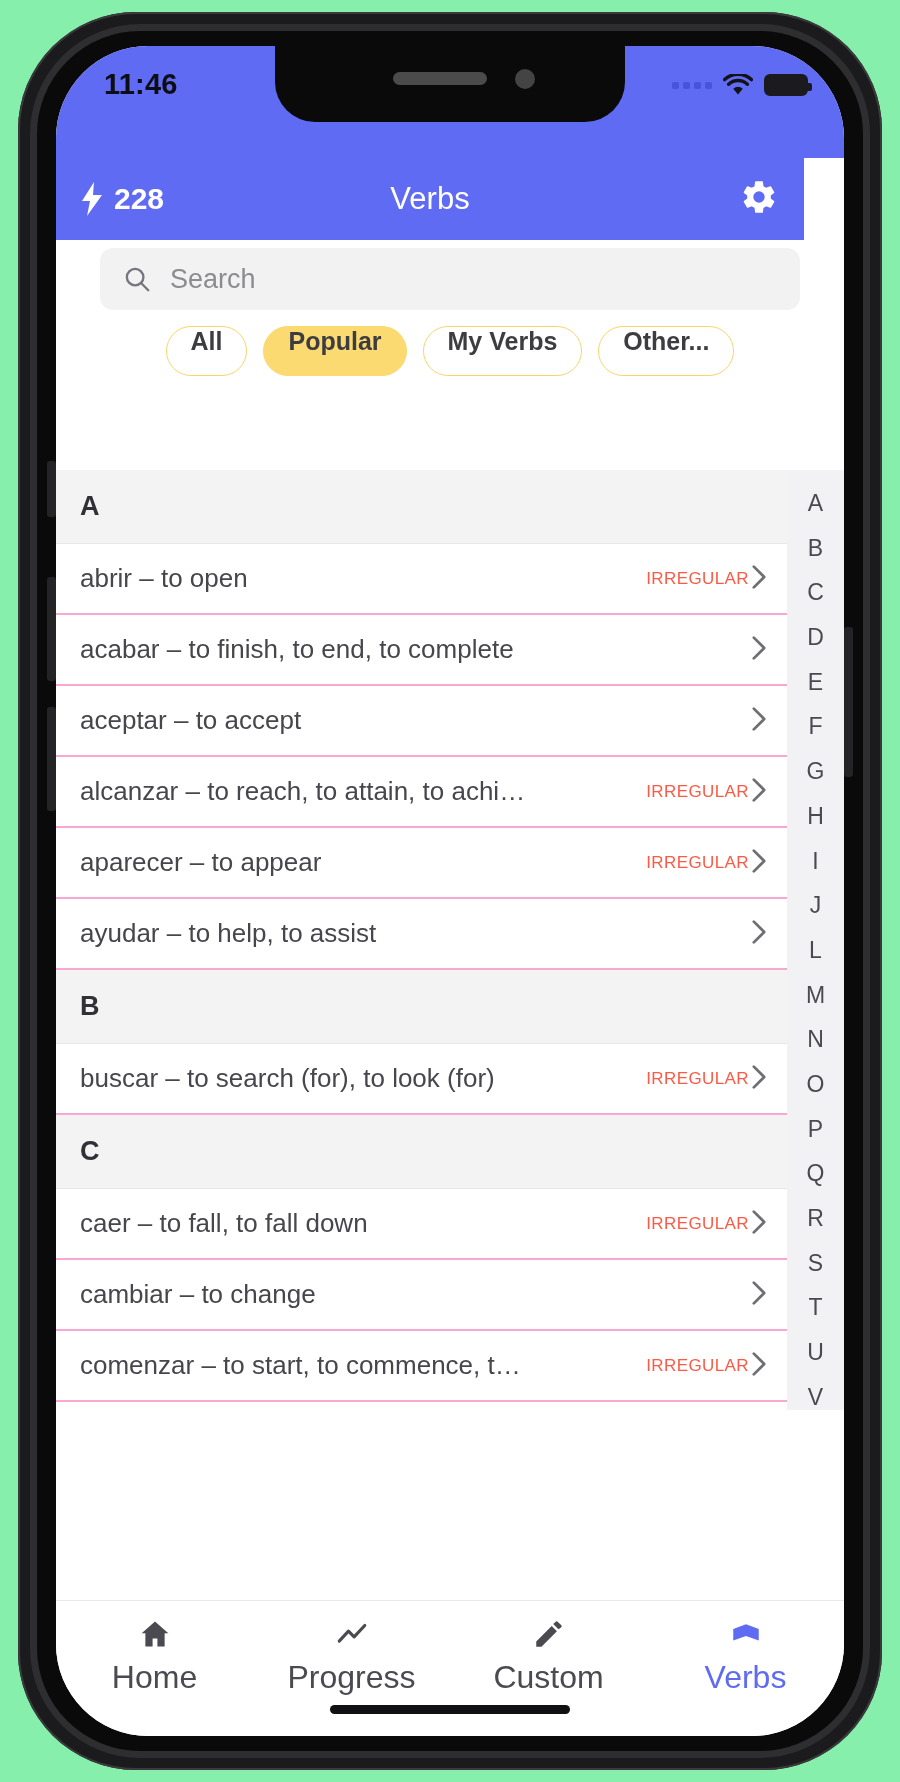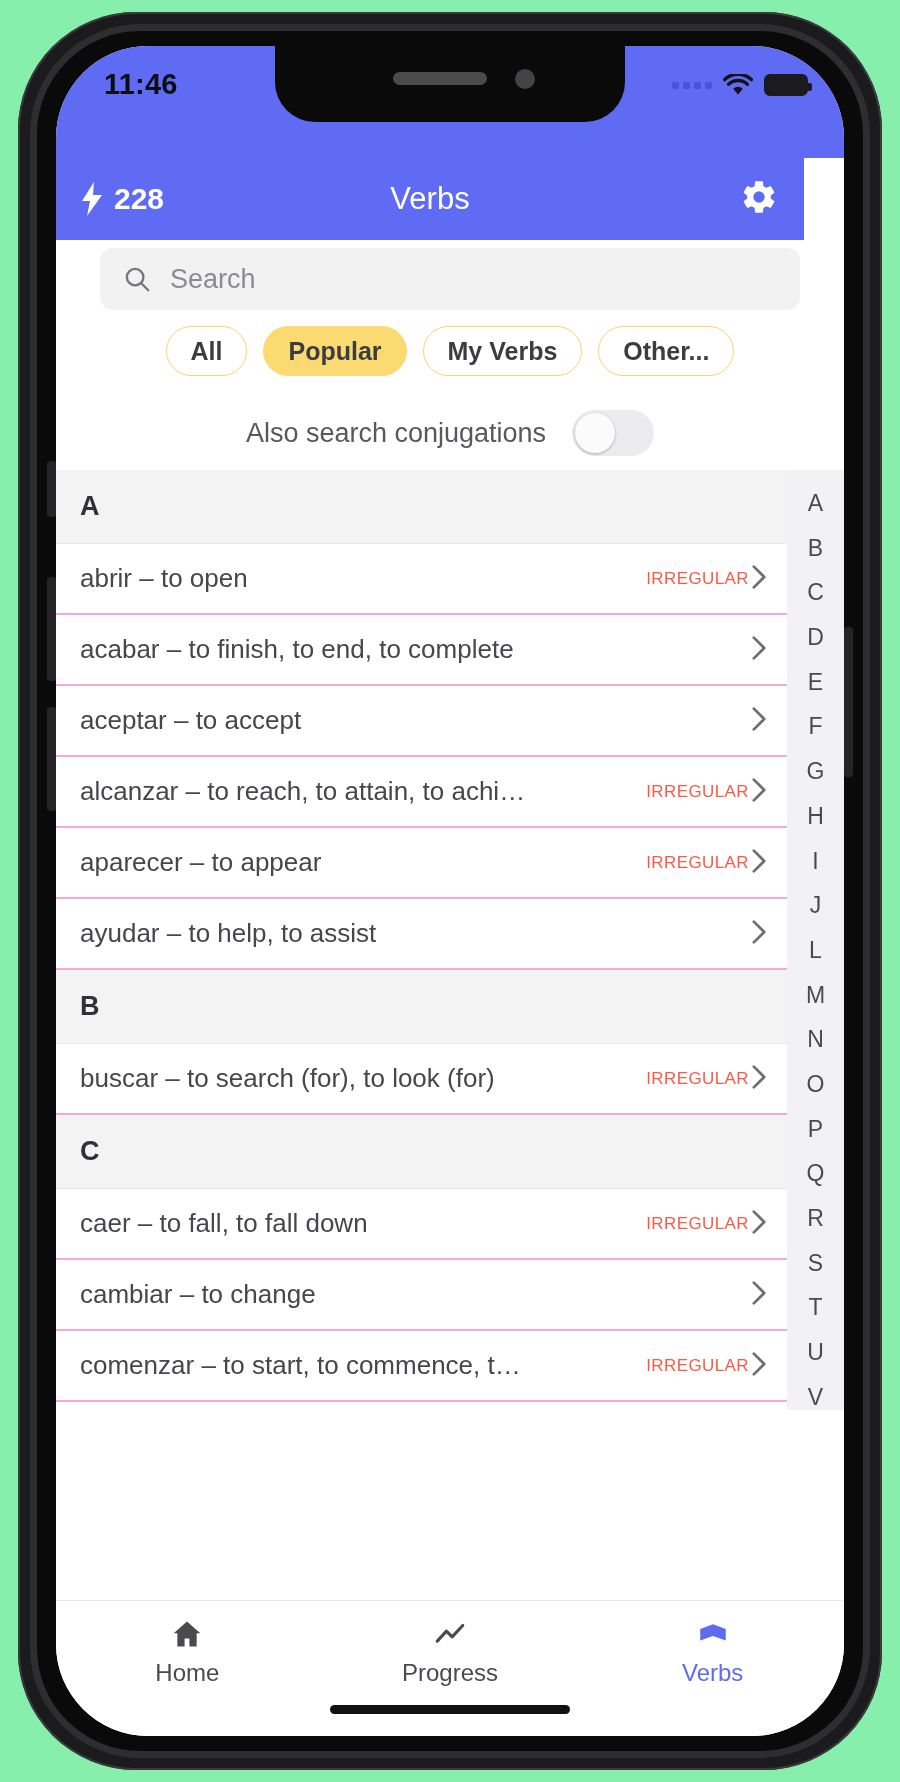--- a/index.html
+++ b/index.html
@@ -144,21 +144,21 @@
   .chips {
     position: absolute; left: 0; top: 280px;
     width: 788px;
     display: flex; justify-content: center; gap: 16px;
   }
   .chip {
     height: 50px; padding: 0 24px;
     border-radius: 26px;
     border: 1.6px solid #f6d66b;
     background: #ffffff;
-    display: flex; align-items: center; justify-content: center;
+    display: flex; justify-content: center;
     font-size: 25px; color: #3c3c41; font-weight: 600;
     white-space: nowrap;
   }
   .chip.active {
     background: #fada71; border-color: #fada71; color: #3c3c41;
   }
 
   
   .toggle-row {
     position: absolute; left: 0; top: 350px;
@@ -236,21 +236,21 @@
     border-top: 1px solid #eaeaec;
     display: flex; align-items: flex-start;
     padding-top: 16px;
   }
   .tab {
     flex: 1 1 0;
     display: flex; flex-direction: column; align-items: center; gap: 8px;
     color: #4a4a50;
   }
   .tab.active { color: #5e6bf2; }
-  .tab-label { font-size: 24px; }
+  .tab-label { font-size: 32px; }
   .home-indicator {
     position: absolute; bottom: 22px; left: 50%;
     transform: translateX(-50%);
     width: 240px; height: 9px; border-radius: 5px;
     background: #111114;
   }
 </style>
 </head>
 <body>
 
@@ -320,26 +320,20 @@
           <span>Popular</span>
         </div>
       <div class="chip">
           <span>My Verbs</span>
         </div>
       <div class="chip">
           <span>Other...</span>
         </div>
     </div>
 
-    <div class="toggle-row">
-      <span class="toggle-label">Also search conjugations</span>
-      <span class="switch">
-        <span class="knob"></span>
-      </span>
-    </div>
 
     <div class="list-area">
       <div class="list-col" id="list-col">
           <div class="section-head">A</div>
           <div class="row">
             <span class="row-text">abrir – to open</span>
             <span class="row-tag">IRREGULAR</span>
             <span class="row-chev"><svg width="20" height="26" viewBox="0 0 12 20">
                 <path d="M2 2 L10 10 L2 18" stroke="#6e6e75" stroke-width="2.1" fill="none" stroke-linecap="round" stroke-linejoin="round"></path>
               </svg></span>
@@ -441,20 +435,26 @@
           <path fill="currentColor" d="M12 3.2 2.6 11.4h2.6v9.4h5.1v-5.7h3.4v5.7h5.1v-9.4h2.6Z"></path>
         </svg>
         <span class="tab-label">Home</span>
       </div>
       <div class="tab">
         <svg width="34" height="34" viewBox="0 0 24 24">
           <path d="M3 17 L9.5 10 L13.5 14 L21 6" stroke="currentColor" stroke-width="2.2" fill="none" stroke-linecap="round" stroke-linejoin="round"></path>
         </svg>
         <span class="tab-label">Progress</span>
       </div>
+      <div class="tab">
+        <svg width="34" height="34" viewBox="0 0 24 24">
+          <path fill="currentColor" d="M3 17.3V21h3.7L17.6 10.1l-3.7-3.7Zm17.7-10a1 1 0 0 0 0-1.4l-2.6-2.6a1 1 0 0 0-1.4 0L15 5l3.7 3.7Z"></path>
+        </svg>
+        <span class="tab-label">Custom</span>
+      </div>
       <div class="tab active">
         <svg width="34" height="34" viewBox="0 0 24 24">
           <path fill="currentColor" d="M12 5.2 3 8.4v8.2l9-3.2 9 3.2V8.4Z"></path>
         </svg>
         <span class="tab-label">Verbs</span>
       </div>
     </div>
 
     <div class="home-indicator"></div>
   </div>

